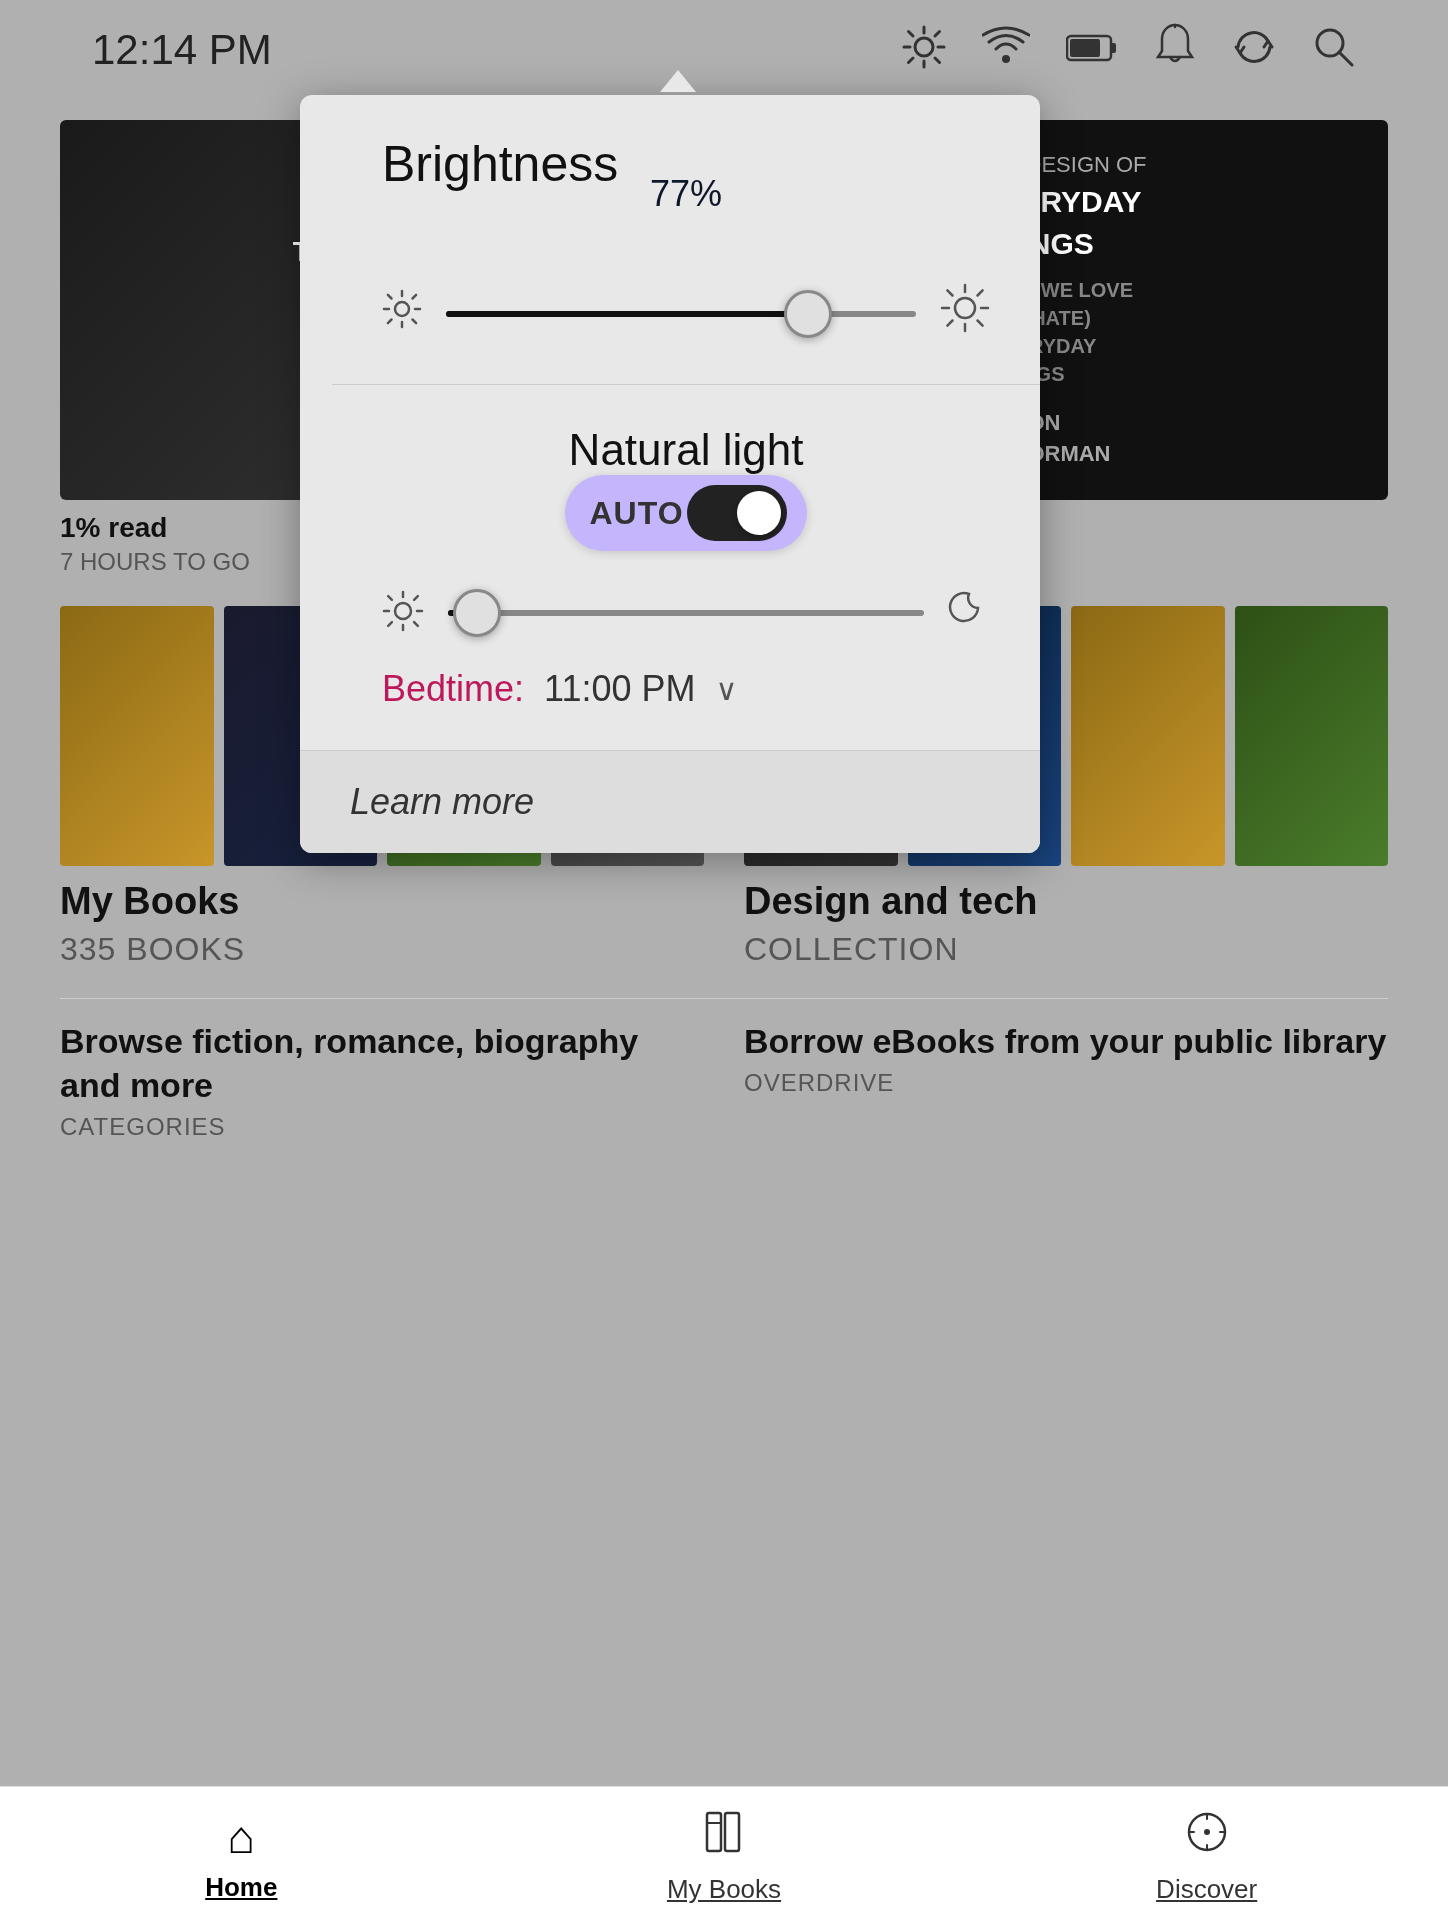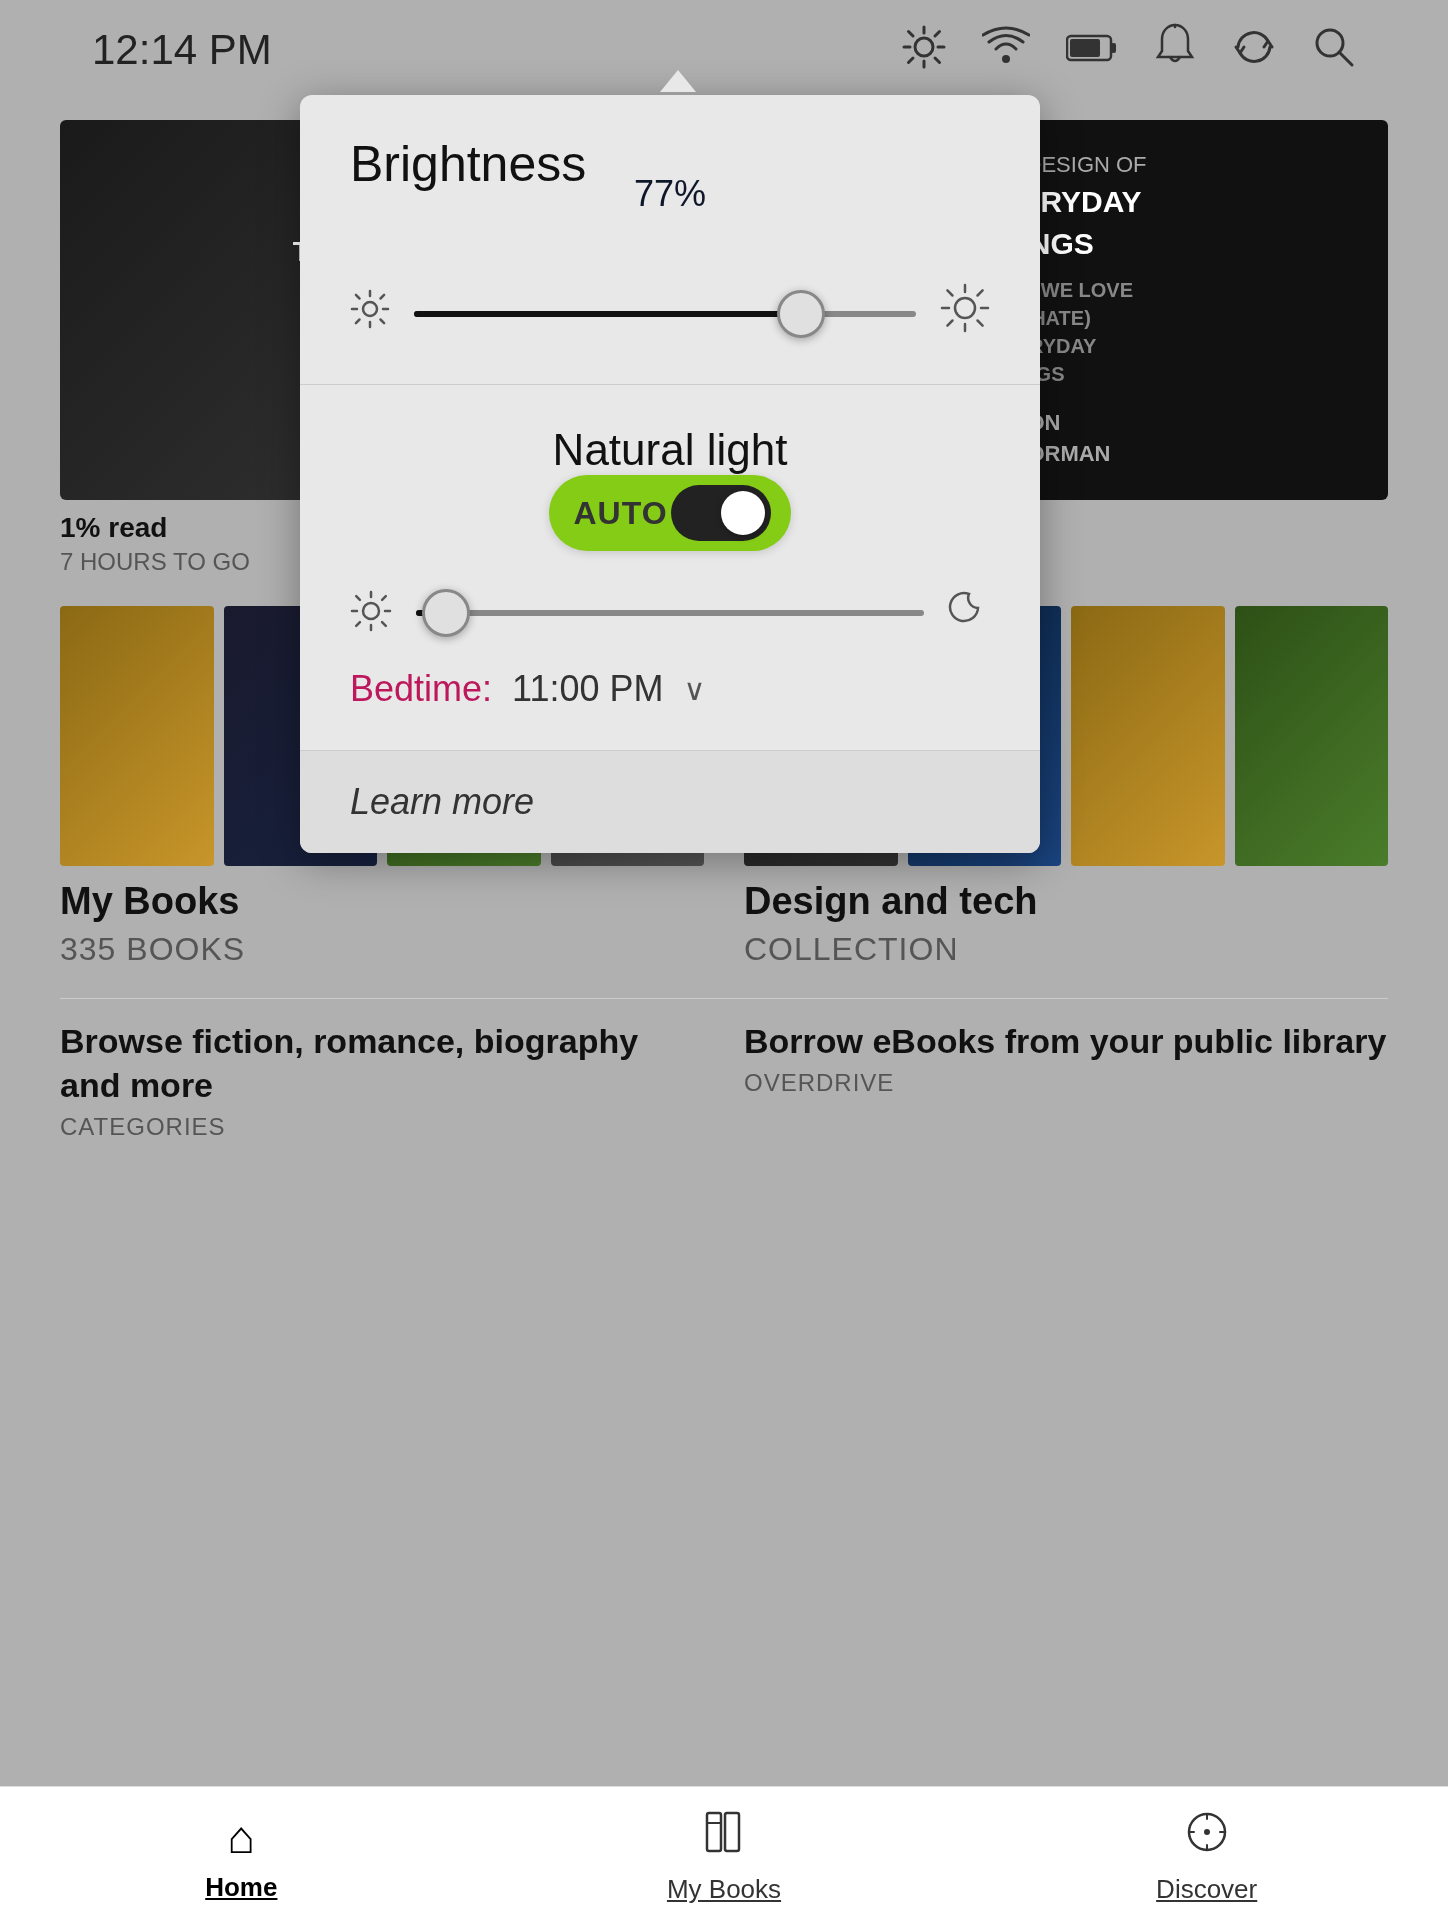--- a/index.html
+++ b/index.html
@@ -166,20 +166,21 @@
       left: 660px;
       width: 0;
       height: 0;
       border-left: 18px solid transparent;
       border-right: 18px solid transparent;
       border-bottom: 22px solid #e8e8e8;
       z-index: 21;
     }
     .panel-section {
       padding: 40px 50px;
+      margin-left: 32px;
     }
     .panel-section + .panel-section {
       border-top: 1px solid #ccc;
     }
     .panel-title {
       font-size: 50px;
       font-weight: 500;
       color: #111;
       margin-bottom: 30px;
     }
@@ -234,21 +235,21 @@
     }
     .natural-light-label {
       font-size: 44px;
       font-weight: 400;
       color: #111;
     }
     .auto-toggle {
       display: flex;
       align-items: center;
       gap: 3px;
-      background: #84cc16;
+      background: #c4b5fd;
       border-radius: 50px;
       padding: 10px 20px 10px 24px;
       box-shadow: 0 2px 10px rgba(0,0,0,0.15);
       text-align: center;
     }
     .auto-label {
       font-size: 32px;
       font-weight: 600;
       color: #333;
       letter-spacing: 1px;

